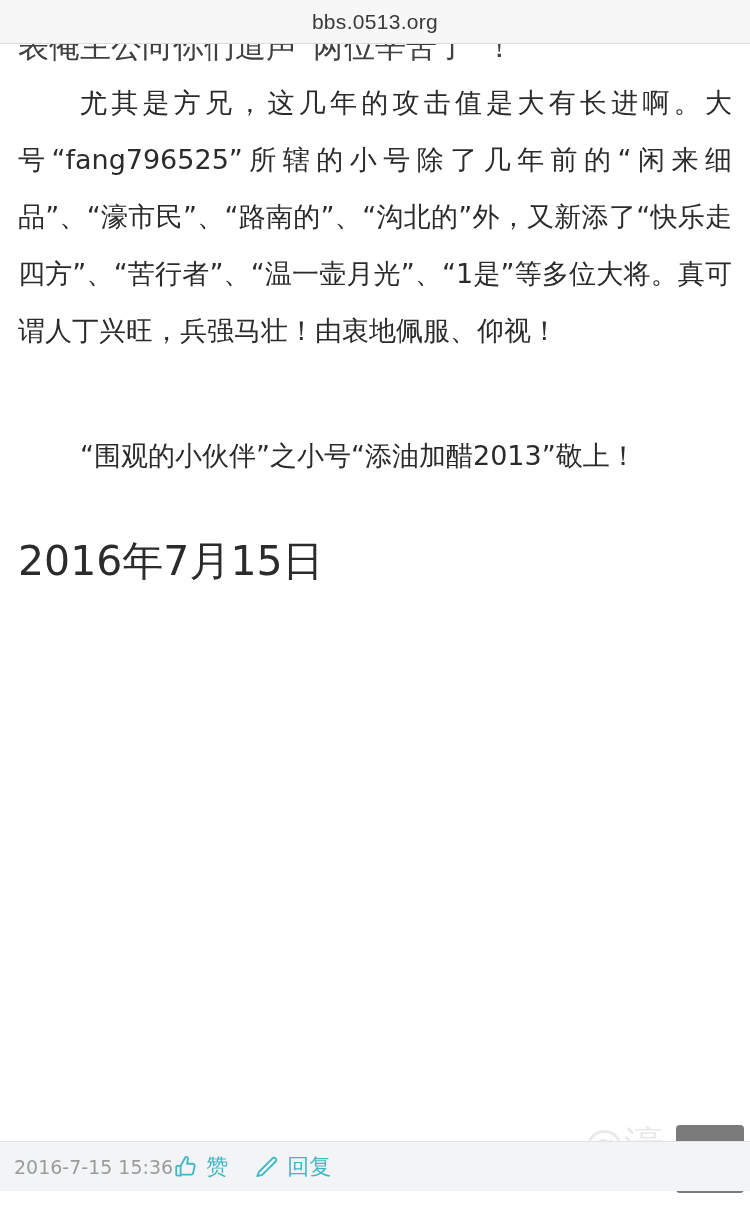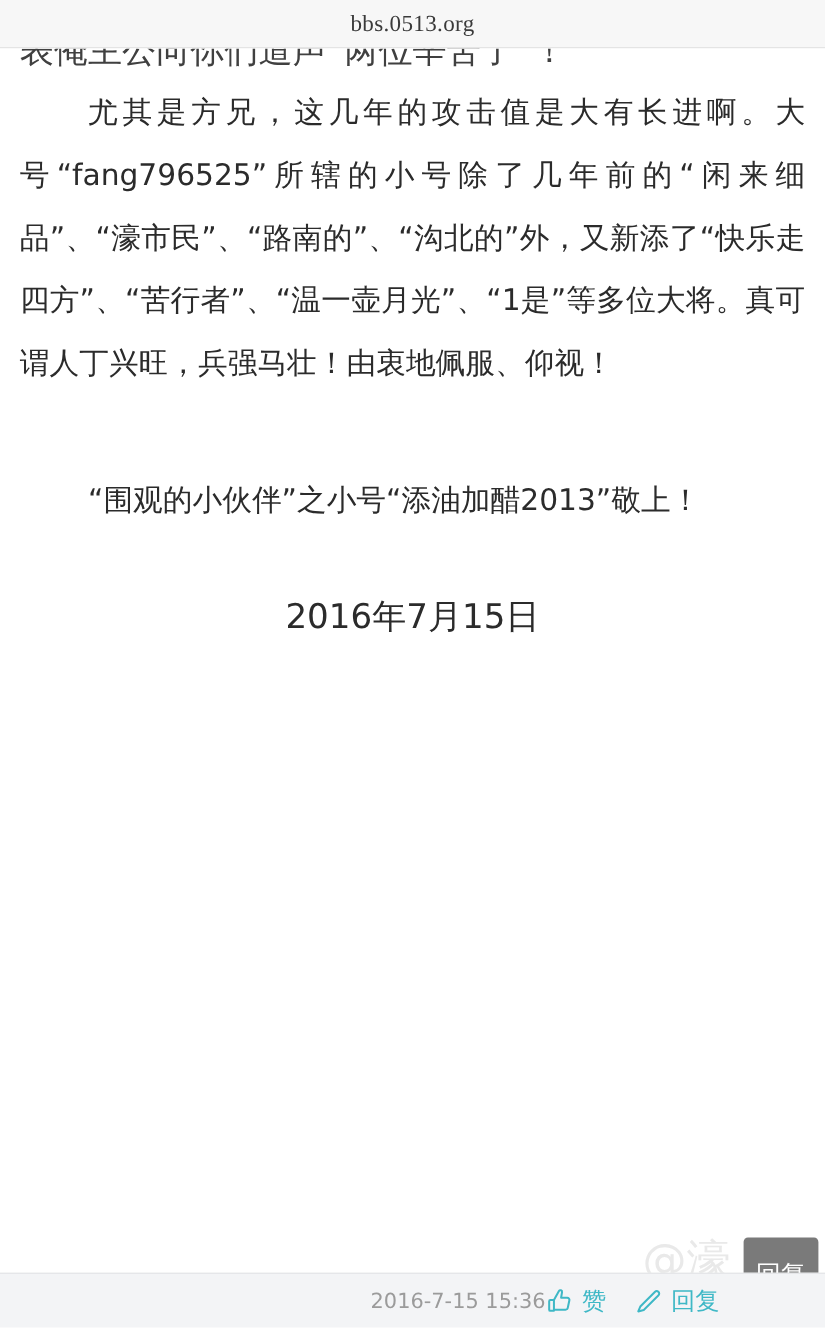--- a/index.html
+++ b/index.html
@@ -24,21 +24,21 @@
     background: #f7f7f7;
     border-bottom: 1px solid #dcdcdc;
     display: flex;
     align-items: center;
     justify-content: center;
     box-sizing: border-box;
   }
   .topbar-title {
     font-size: 21px;
     color: #3a3a3a;
-    font-family: Liberation Serif, serif;
+    font-family: Liberation Sans, sans-serif;
     letter-spacing: 0.3px;
   }
 
   
   .post {
     position: absolute;
     top: 44px;
     left: 0;
     width: 750px;
     height: 1113px;
@@ -122,23 +122,22 @@
   .emoji-bg2::after {
     content: "";
     position: absolute;
     left: 7px; top: 12px;
     width: 20px; height: 3px;
     border-top: 3px solid #6d4310;
     border-radius: 50%;
   }
 
   .date-line {
-    text-align: center;
-    font-family: "DejaVu Sans", "Liberation Sans", sans-serif;
-    font-size: 31px;
+    font-family: "DejaVu Sans", "Liberation Sans", sans-serif;
+    font-size: 41px;
     color: #2b2b2b;
     line-height: 50px;
   }
 
   
   .watermark {
     position: absolute;
     right: 86px;
     bottom: 34px;
     font-size: 40px;
@@ -165,29 +164,29 @@
     font-family: "DejaVu Sans", "Liberation Sans", sans-serif;
     line-height: 26px;
     text-align: center;
     opacity: 0.92;
   }
 
   
   .bottombar {
     position: absolute;
     left: 0;
-    bottom: 0;
+    bottom: 16px;
     width: 750px;
     height: 50px;
     background: #f3f4f6;
     border-top: 1px solid #e2e3e5;
     box-sizing: border-box;
     display: flex;
     align-items: center;
-    justify-content: flex-end;
+    justify-content: flex-start;
     padding: 0 14px;
   }
   .timestamp {
     font-size: 19px;
     color: #9b9b9b;
     font-family: "DejaVu Sans", "Liberation Sans", sans-serif;
   }
   .actions {
     display: flex;
     align-items: center;

